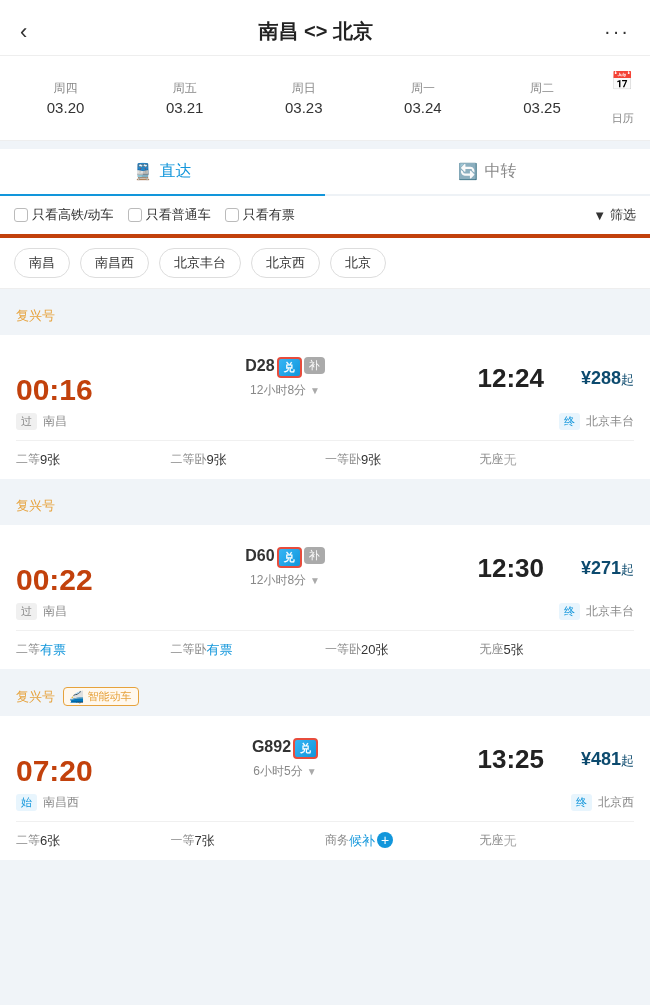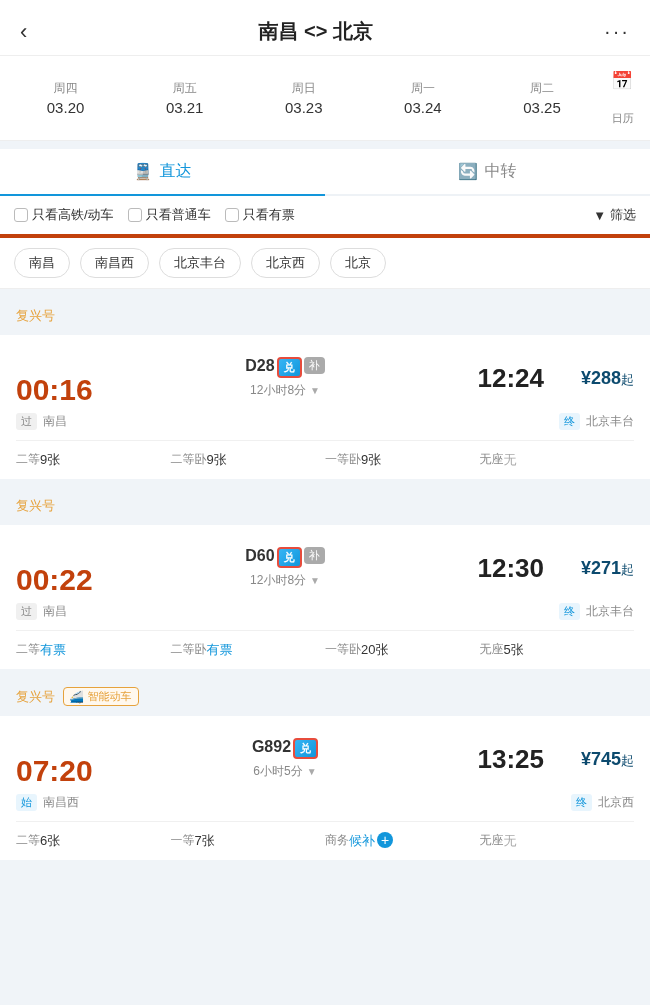--- a/index.html
+++ b/index.html
@@ -559,21 +559,21 @@
         </div>
         <div class="train-duration-row">
           <span class="train-duration">6小时5分</span>
           <span class="expand-arrow">▼</span>
         </div>
       </div>
       <div style="text-align:right;">
         <div class="train-arrive-time">13:25</div>
       </div>
       <div class="train-price">
-        <span>¥745</span><span class="price-qi">起</span>
+        <span>¥481</span><span class="price-qi">起</span>
       </div>
     </div>
     <div class="train-sub-row">
       <span class="tag-shi-start">始</span>
       <span class="station-tag-small">南昌西</span>
       <span style="flex:1"></span>
       <span class="tag-zhong-end">终</span>
       <span class="station-tag-small">北京西</span>
     </div>
     <hr class="divider">

